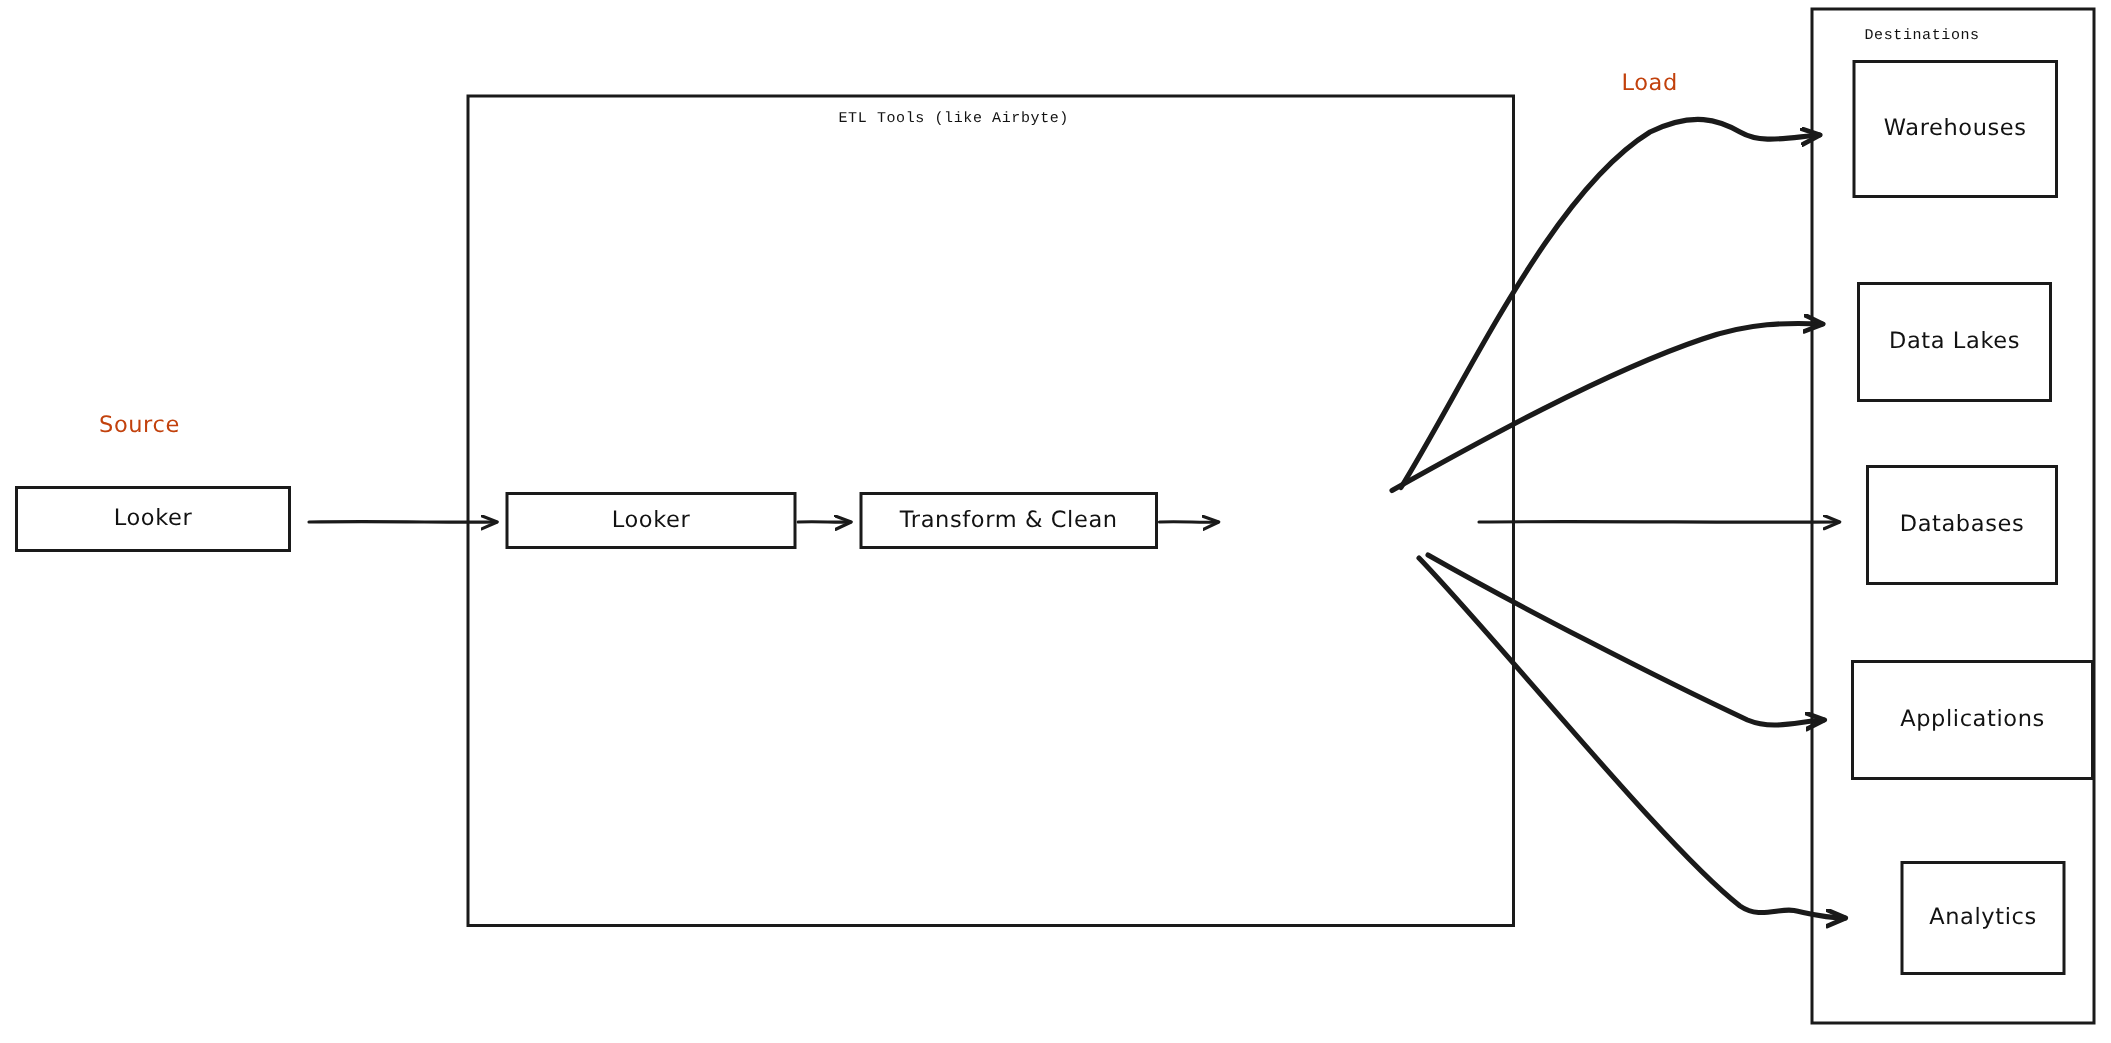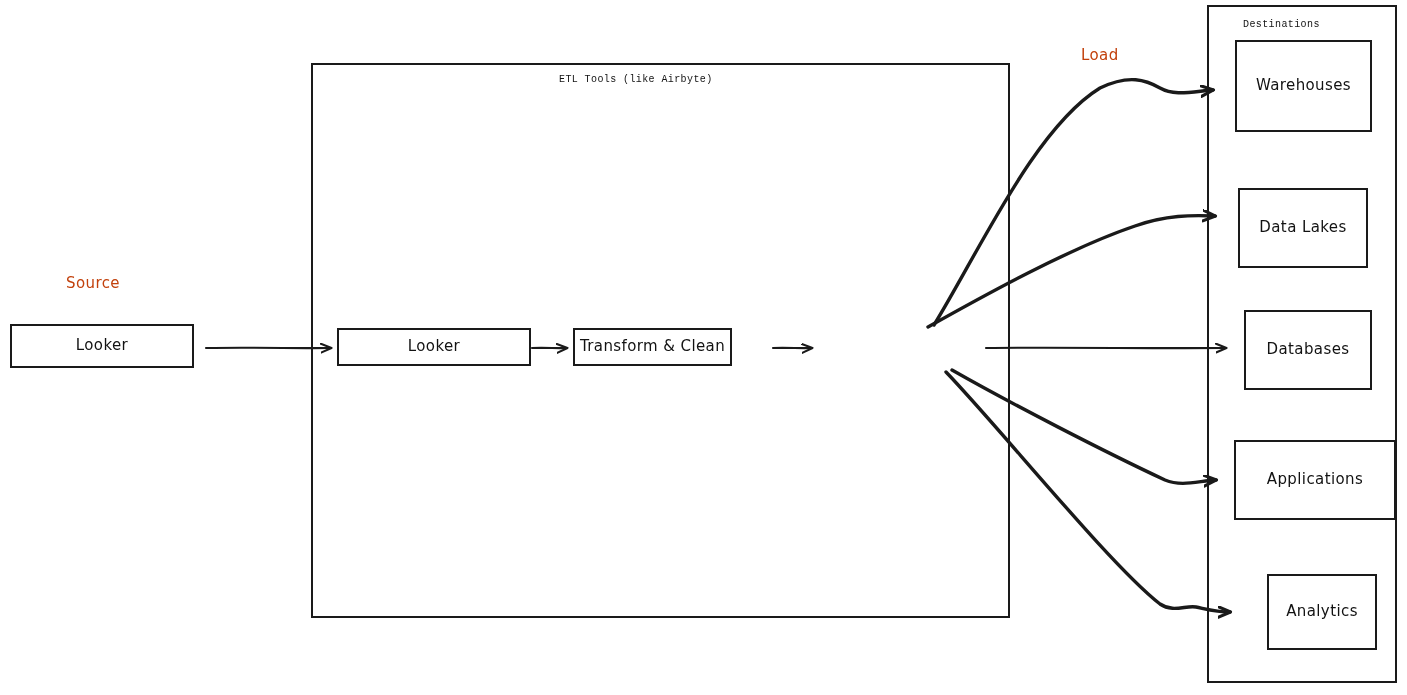--- a/index.html
+++ b/index.html
@@ -126,21 +126,21 @@
   </div>
 
   <div class="container-box" style="left:311px; top:63px; width:699px; height:555px;"></div>
 
   <div class="container-title" style="left:559px; top:74px;">ETL Tools (like Airbyte)</div>
 
   <div class="node" style="left:337px; top:328px; width:194px; height:38px;">
     <span>Looker</span>
   </div>
 
-  <div class="node" style="left:573px; top:328px; width:159px; height:38px;">
+  <div class="node" style="left:573px; top:328px; width:199px; height:38px;">
     <span>Transform &amp; Clean</span>
   </div>
 
 
   <div class="free-label" style="left:1081px; top:46px;">Load</div>
 
   <div class="container-box" style="left:1207px; top:5px; width:190px; height:678px;"></div>
 
   <div class="container-title" style="left:1243px; top:19px;">Destinations</div>
 

